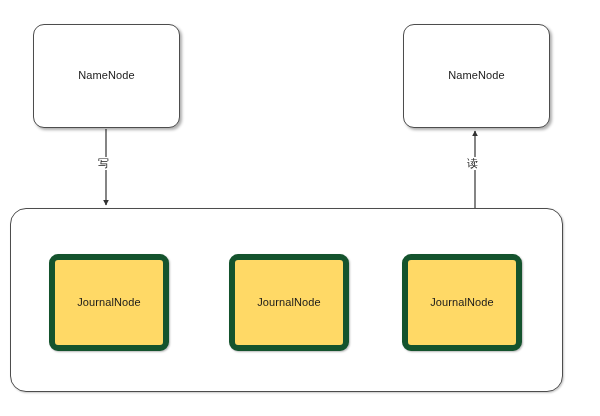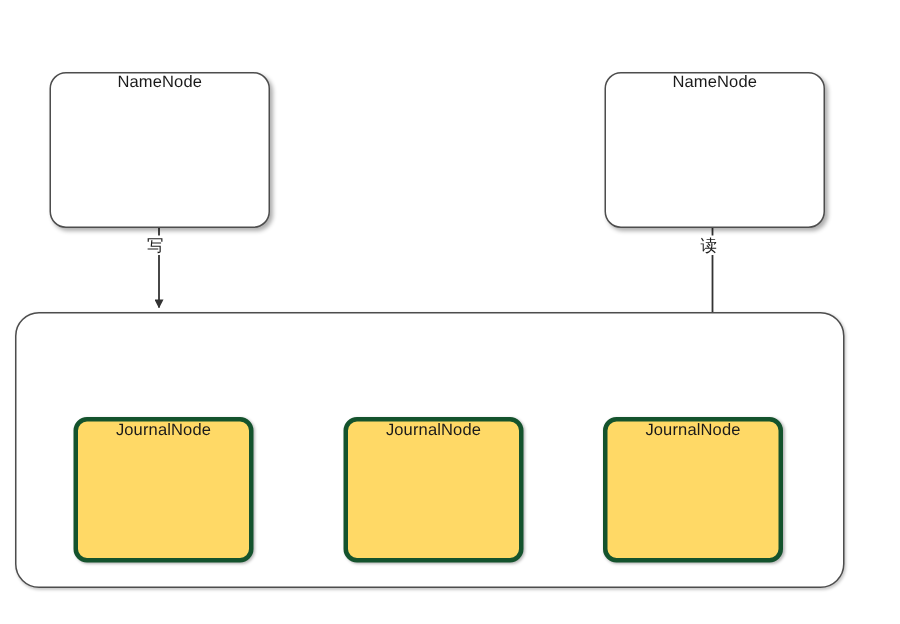--- a/index.html
+++ b/index.html
@@ -21,23 +21,23 @@
     top: 0;
     width: 600px;
     height: 416px;
   }
 
   
   .node {
     position: absolute;
     box-sizing: border-box;
     display: flex;
+    align-items: center;
     justify-content: center;
     text-align: center;
-    margin-top: 24px;
   }
 
   .node-label {
     font-size: 11px;
     color: #1a1a1a;
     letter-spacing: 0.1px;
     line-height: 1.2;
     user-select: none;
   }
 
@@ -61,21 +61,21 @@
     box-sizing: border-box;
     background: #ffffff;
     border: 1px solid #4d4d4d;
     border-radius: 16px;
     box-shadow: 1px 1px 2px rgba(0, 0, 0, 0.22);
   }
 
   
   .journalnode {
     background: #ffd966;
-    border: 3px solid #14532d;
+    border: 6px solid #14532d;
     border-radius: 9px;
     box-shadow: 1px 1px 2px rgba(0, 0, 0, 0.28);
   }
   #journalnode-1 { left: 49px;  top: 254px; width: 120px; height: 97px; }
   #journalnode-2 { left: 229px; top: 254px; width: 120px; height: 97px; }
   #journalnode-3 { left: 402px; top: 254px; width: 120px; height: 97px; }
 
   
   .edge-label {
     position: absolute;

